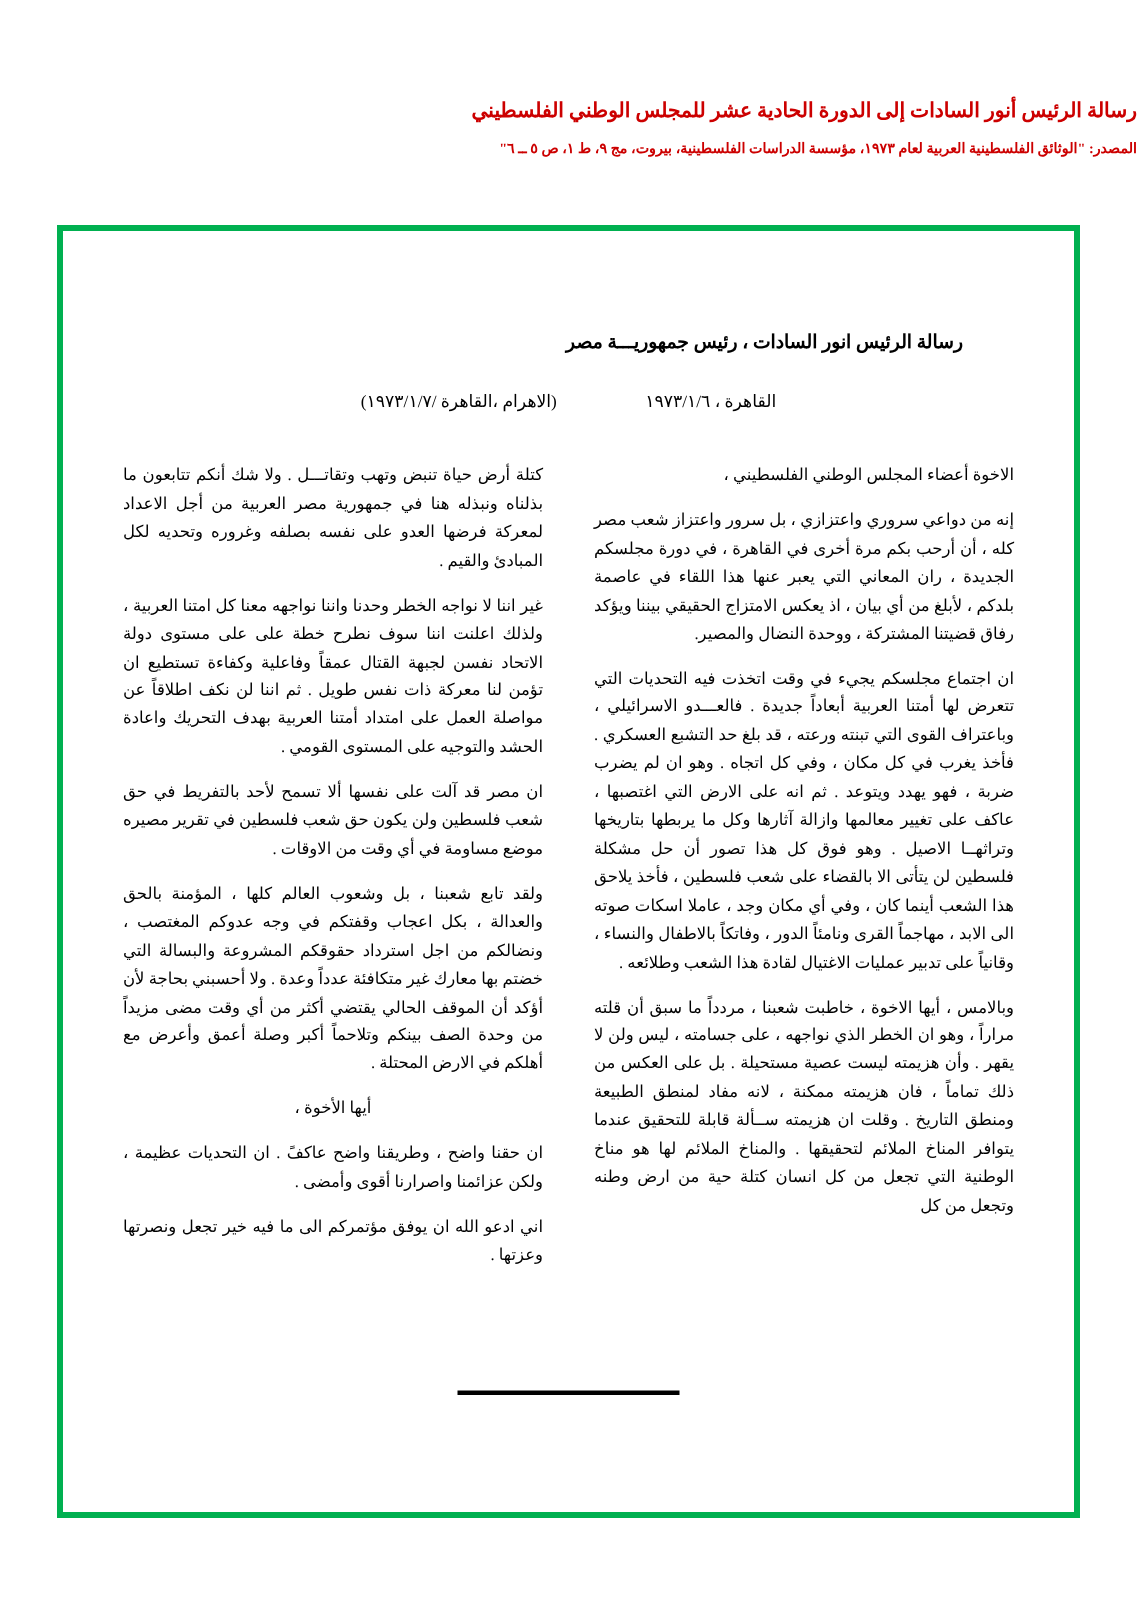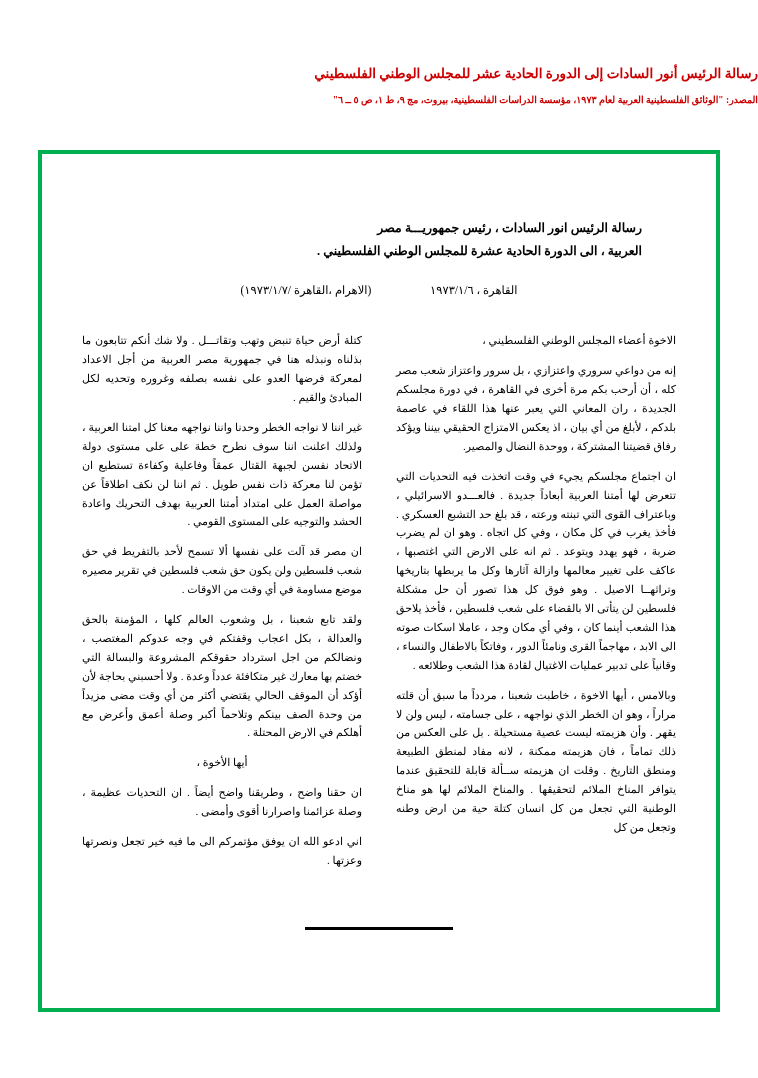--- a/index.html
+++ b/index.html
@@ -134,21 +134,20 @@
   <div class="header-block">
     <div class="doc-title">رسالة الرئيس أنور السادات إلى الدورة الحادية عشر للمجلس الوطني الفلسطيني</div>
     <div class="doc-source">المصدر: "الوثائق الفلسطينية العربية لعام ١٩٧٣، مؤسسة الدراسات الفلسطينية، بيروت، مج ٩، ط ١، ص ٥ ــ ٦"</div>
   </div>
 
   <div class="green-frame">
     <div class="inner">
 
       <div class="title-lines">
         <span class="ln">رسالة الرئيس انور السادات ، رئيس جمهوريـــة مصر</span>
-        <span class="ln">العربية ، الى الدورة الحادية عشرة للمجلس الوطني الفلسطيني .</span>
       </div>
 
       <div class="dateline">
         <span>القاهرة ، ١٩٧٣/١/٦</span>
         <span class="left-part">(الاهرام ،القاهرة /١٩٧٣/١/٧)</span>
       </div>
 
       <div class="columns">
 
         <div class="col">
@@ -157,21 +156,21 @@
           <p>ان اجتماع مجلسكم يجيء في وقت اتخذت فيه التحديات التي تتعرض لها أمتنا العربية أبعاداً جديدة . فالعـــدو الاسرائيلي ، وباعتراف القوى التي تبنته ورعته ، قد بلغ حد التشبع العسكري . فأخذ يغرب في كل مكان ، وفي كل اتجاه . وهو ان لم يضرب ضربة ، فهو يهدد ويتوعد . ثم انه على الارض التي اغتصبها ، عاكف على تغيير معالمها وازالة آثارها وكل ما يربطها بتاريخها وتراثهــا الاصيل . وهو فوق كل هذا تصور أن حل مشكلة فلسطين لن يتأتى الا بالقضاء على شعب فلسطين ، فأخذ يلاحق هذا الشعب أينما كان ، وفي أي مكان وجد ، عاملا اسكات صوته الى الابد ، مهاجماً القرى ونامئاً الدور ، وفاتكاً بالاطفال والنساء ، وقانياً على تدبير عمليات الاغتيال لقادة هذا الشعب وطلائعه .</p>
           <p>وبالامس ، أيها الاخوة ، خاطبت شعبنا ، مردداً ما سبق أن قلته مراراً ، وهو ان الخطر الذي نواجهه ، على جسامته ، ليس ولن لا يقهر . وأن هزيمته ليست عصية مستحيلة . بل على العكس من ذلك تماماً ، فان هزيمته ممكنة ، لانه مفاد لمنطق الطبيعة ومنطق التاريخ . وقلت ان هزيمته ســألة قابلة للتحقيق عندما يتوافر المناخ الملائم لتحقيقها . والمناخ الملائم لها هو مناخ الوطنية التي تجعل من كل انسان كتلة حية من ارض وطنه وتجعل من كل</p>
         </div>
 
         <div class="col">
           <p>كتلة أرض حياة تنبض وتهب وتقاتـــل . ولا شك أنكم تتابعون ما بذلناه ونبذله هنا في جمهورية مصر العربية من أجل الاعداد لمعركة فرضها العدو على نفسه بصلفه وغروره وتحديه لكل المبادئ والقيم .</p>
           <p>غير اننا لا نواجه الخطر وحدنا واننا نواجهه معنا كل امتنا العربية ، ولذلك اعلنت اننا سوف نطرح خطة على على مستوى دولة الاتحاد نفسن لجبهة القتال عمقاً وفاعلية وكفاءة تستطيع ان تؤمن لنا معركة ذات نفس طويل . ثم اننا لن نكف اطلاقاً عن مواصلة العمل على امتداد أمتنا العربية بهدف التحريك واعادة الحشد والتوجيه على المستوى القومي .</p>
           <p>ان مصر قد آلت على نفسها ألا تسمح لأحد بالتفريط في حق شعب فلسطين ولن يكون حق شعب فلسطين في تقرير مصيره موضع مساومة في أي وقت من الاوقات .</p>
           <p>ولقد تابع شعبنا ، بل وشعوب العالم كلها ، المؤمنة بالحق والعدالة ، بكل اعجاب وقفتكم في وجه عدوكم المغتصب ، ونضالكم من اجل استرداد حقوقكم المشروعة والبسالة التي خضتم بها معارك غير متكافئة عدداً وعدة . ولا أحسبني بحاجة لأن أؤكد أن الموقف الحالي يقتضي أكثر من أي وقت مضى مزيداً من وحدة الصف بينكم وتلاحماً أكبر وصلة أعمق وأعرض مع أهلكم في الارض المحتلة .</p>
           <p class="center">أيها الأخوة ،</p>
-          <p>ان حقنا واضح ، وطريقنا واضح أيضاً . ان التحديات عظيمة ، وصلة عزائمنا واصرارنا أقوى وأمضى .</p>
+          <p>ان حقنا واضح ، وطريقنا واضح عاكفً . ان التحديات عظيمة ، ولكن عزائمنا واصرارنا أقوى وأمضى .</p>
           <p>اني ادعو الله ان يوفق مؤتمركم الى ما فيه خير تجعل ونصرتها وعزتها .</p>
         </div>
 
       </div>
 
       <div class="rule">
         <div class="rule-line"></div>
       </div>
 
     </div>

